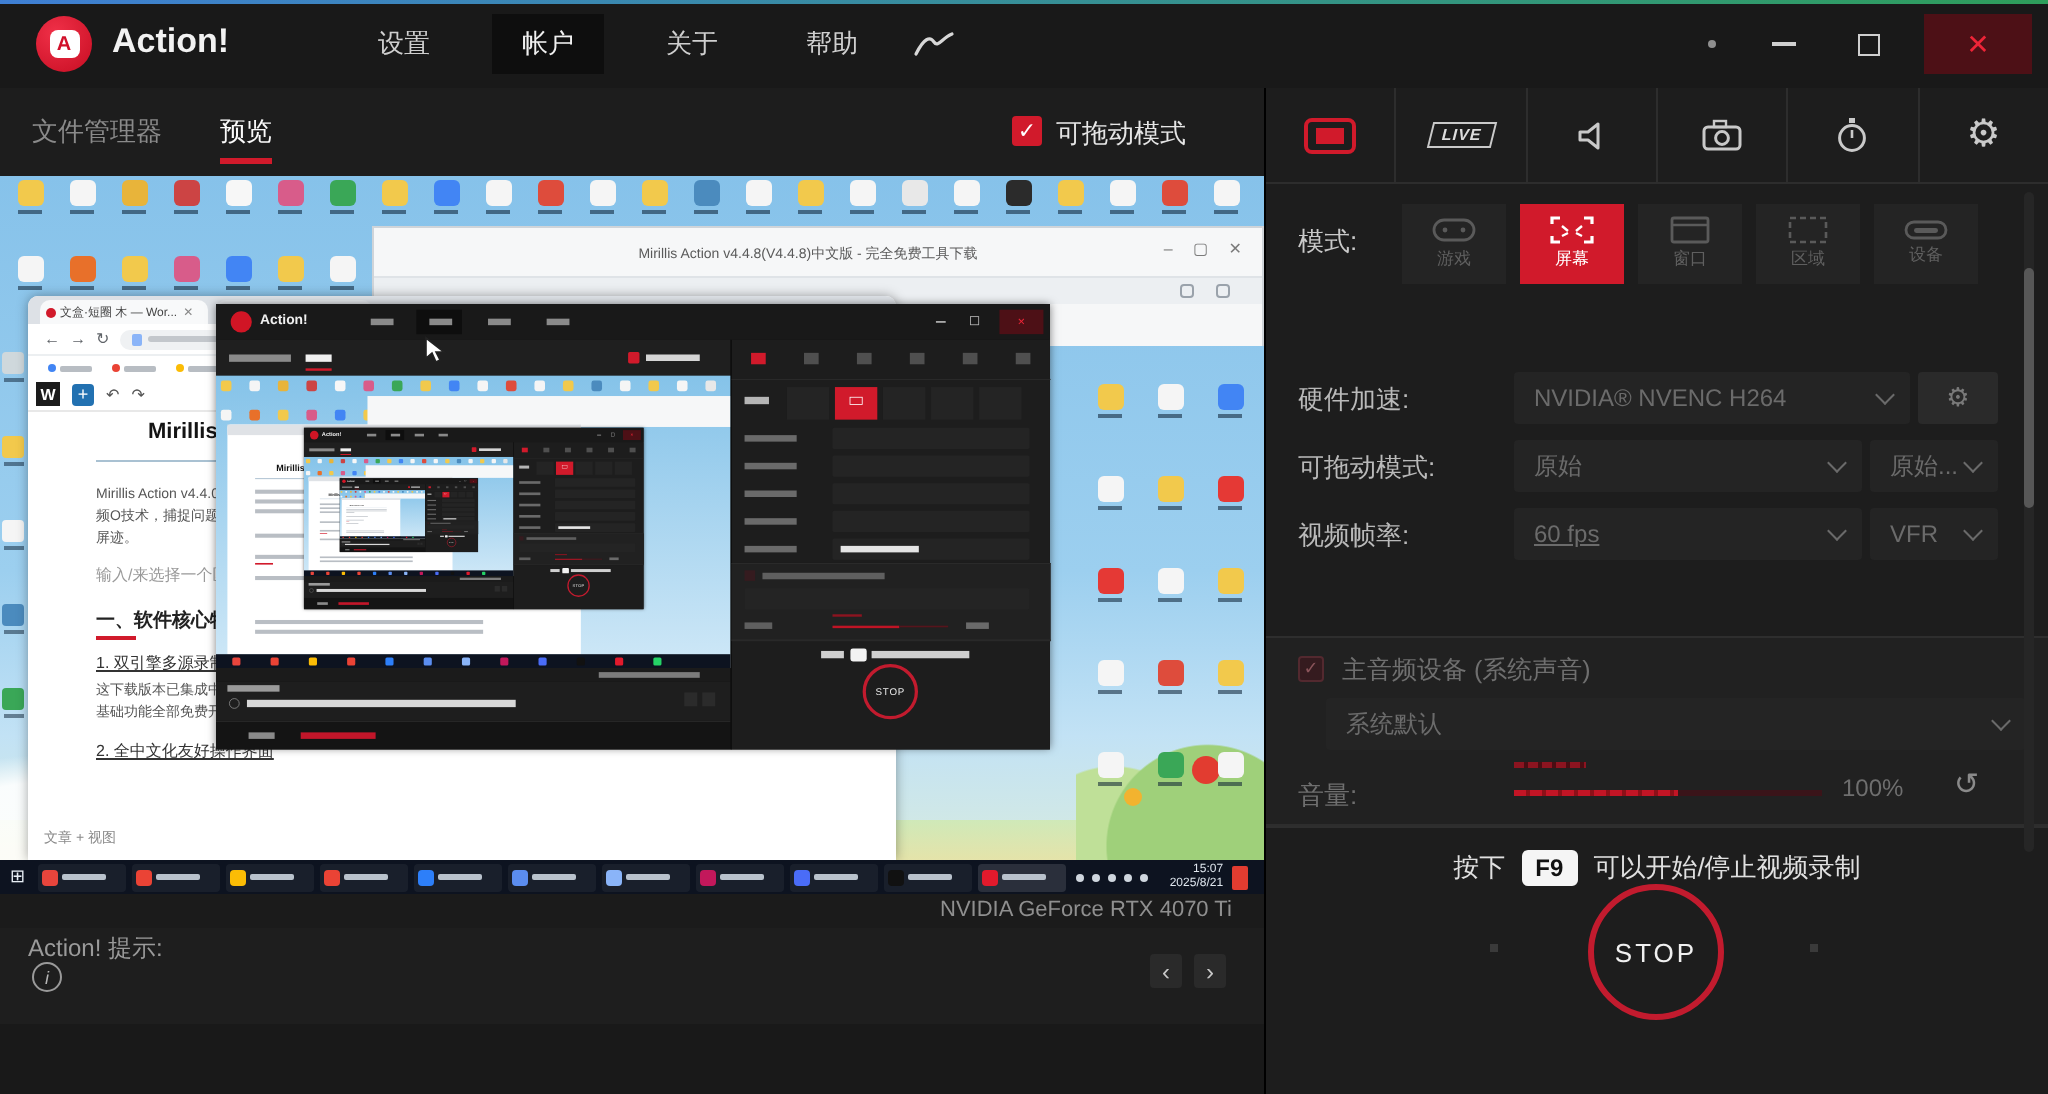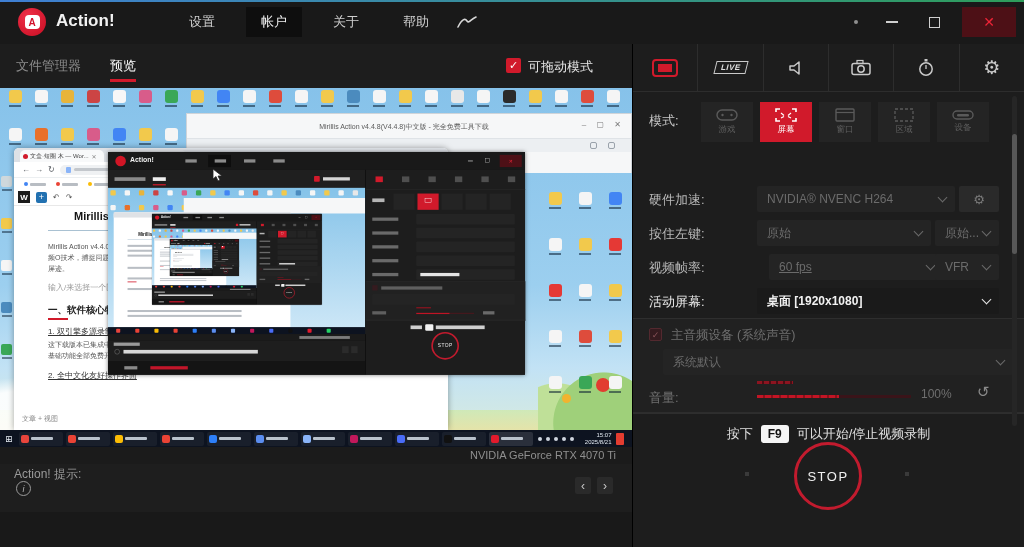--- a/index.html
+++ b/index.html
@@ -1094,45 +1094,38 @@
 
     <div class="frow" style="top:138px;">
       <span class="flabel">硬件加速:</span>
       <div class="dd" style="left:124px;width:198px;">
         <span>NVIDIA® NVENC H264</span>
           <i class="chev"></i>
       </div>
       <div class="gearbtn">⚙</div>
     </div>
     <div class="frow" style="top:172px;">
-      <span class="flabel">按住左键:</span>
+      <span class="flabel">可拖动模式:</span>
       <div class="dd" style="left:124px;width:174px;">
         <span>原始</span>
           <i class="chev"></i>
       </div>
       <div class="dd" style="left:302px;width:64px;">
         <span>原始...</span>
           <i class="chev"></i>
       </div>
     </div>
     <div class="frow" style="top:206px;">
       <span class="flabel">视频帧率:</span>
-      <div class="dd" style="left:136px;width:174px;text-decoration:underline;">
+      <div class="dd" style="left:124px;width:174px;text-decoration:underline;">
         <span>60 fps</span>
           <i class="chev"></i>
       </div>
       <div class="dd" style="left:302px;width:64px;">
         <span>VFR</span>
-          <i class="chev"></i>
-      </div>
-    </div>
-    <div class="frow" style="top:240px;">
-      <span class="flabel" style="color:#e8e8e8;">活动屏幕:</span>
-      <div class="dd bright" style="left:124px;width:242px;">
-        <span>桌面 [1920x1080]</span>
           <i class="chev"></i>
       </div>
     </div>
 
     <div class="audiosec">
       <div class="acbx">✓</div>
       <div class="aclabel">主音频设备 (系统声音)</div>
       <div class="dd" style="left:30px;top:30px;width:350px;">
         <span>系统默认</span>
           <i class="chev"></i>

